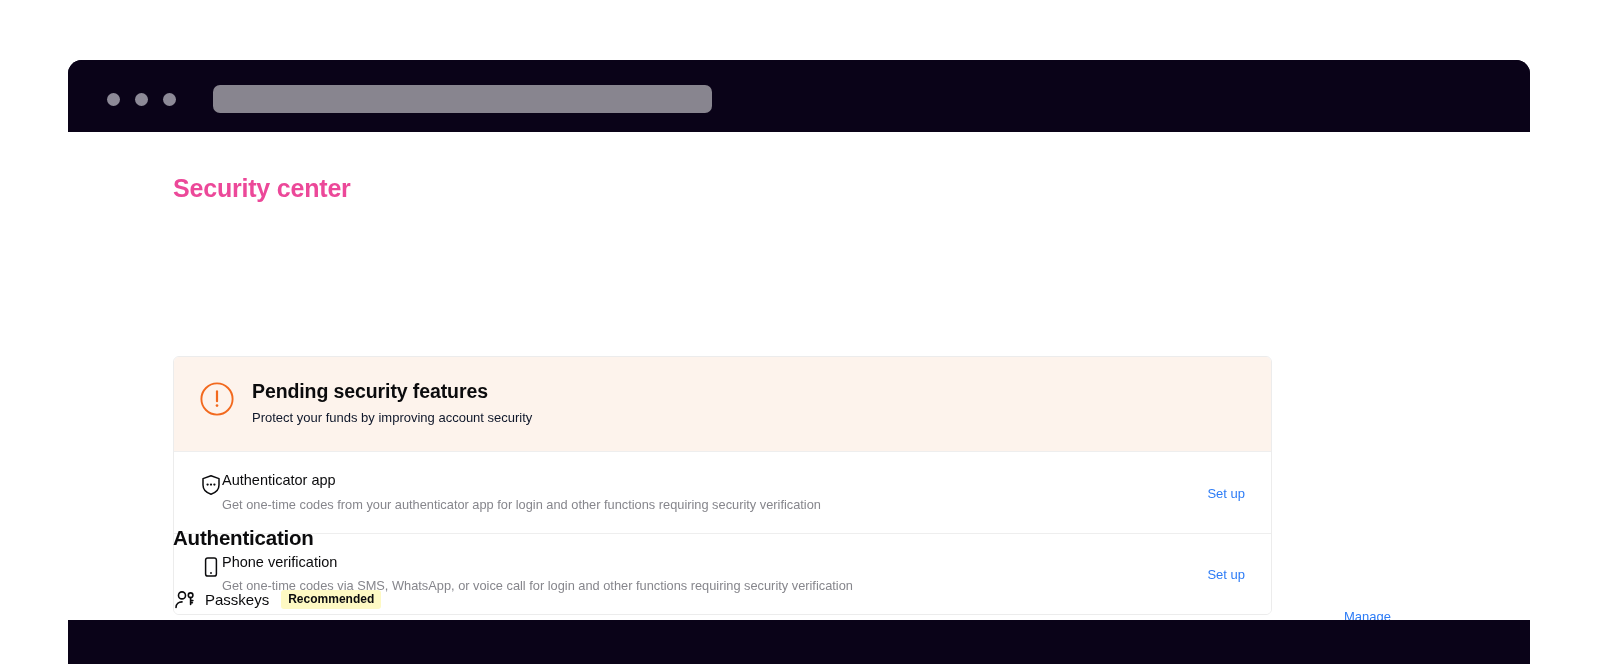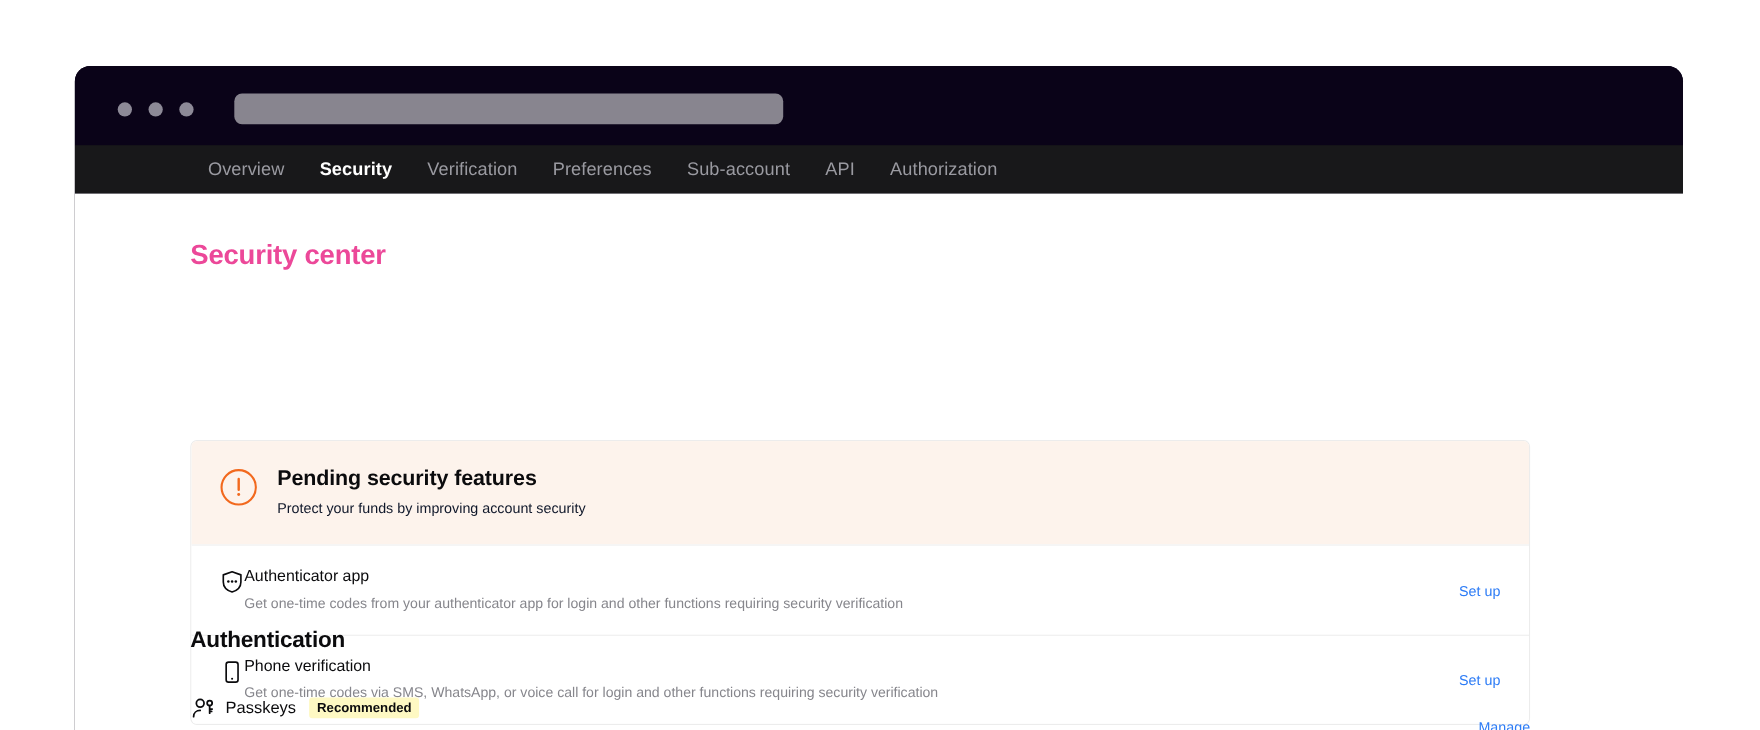--- a/index.html
+++ b/index.html
@@ -103,21 +103,21 @@
     font-weight: bold;
     color: #ec4899;
     letter-spacing: -0.2px;
   }
 
   
   #pending-card {
     position: absolute;
     left: 105px;
     top: 224px;
-    width: 1218px;
+    width: 1099px;
     background: #ffffff;
     border: 1px solid #ececec;
     border-radius: 6px;
     overflow: hidden;
   }
 
   #pending-banner {
     background: #fdf3ec;
     padding: 24px 26px 26px 26px;
     display: flex;
@@ -235,29 +235,20 @@
 
     <div id="titlebar">
       <div class="traffic-lights">
         <span class="dot"></span>
         <span class="dot"></span>
         <span class="dot"></span>
       </div>
       <div id="url-bar"></div>
     </div>
 
-    <div id="navbar">
-      <div class="nav-item">Overview</div>
-      <div class="nav-item active">Security</div>
-      <div class="nav-item">Verification</div>
-      <div class="nav-item">Preferences</div>
-      <div class="nav-item">Sub-account</div>
-      <div class="nav-item">API</div>
-      <div class="nav-item">Authorization</div>
-    </div>
 
     <div id="page">
 
       <div id="page-title">Security center</div>
 
       <div id="pending-card">
 
         <div id="pending-banner">
           <span class="alert-icon">
             <svg viewBox="0 0 34 34" width="34" height="34" fill="none">

